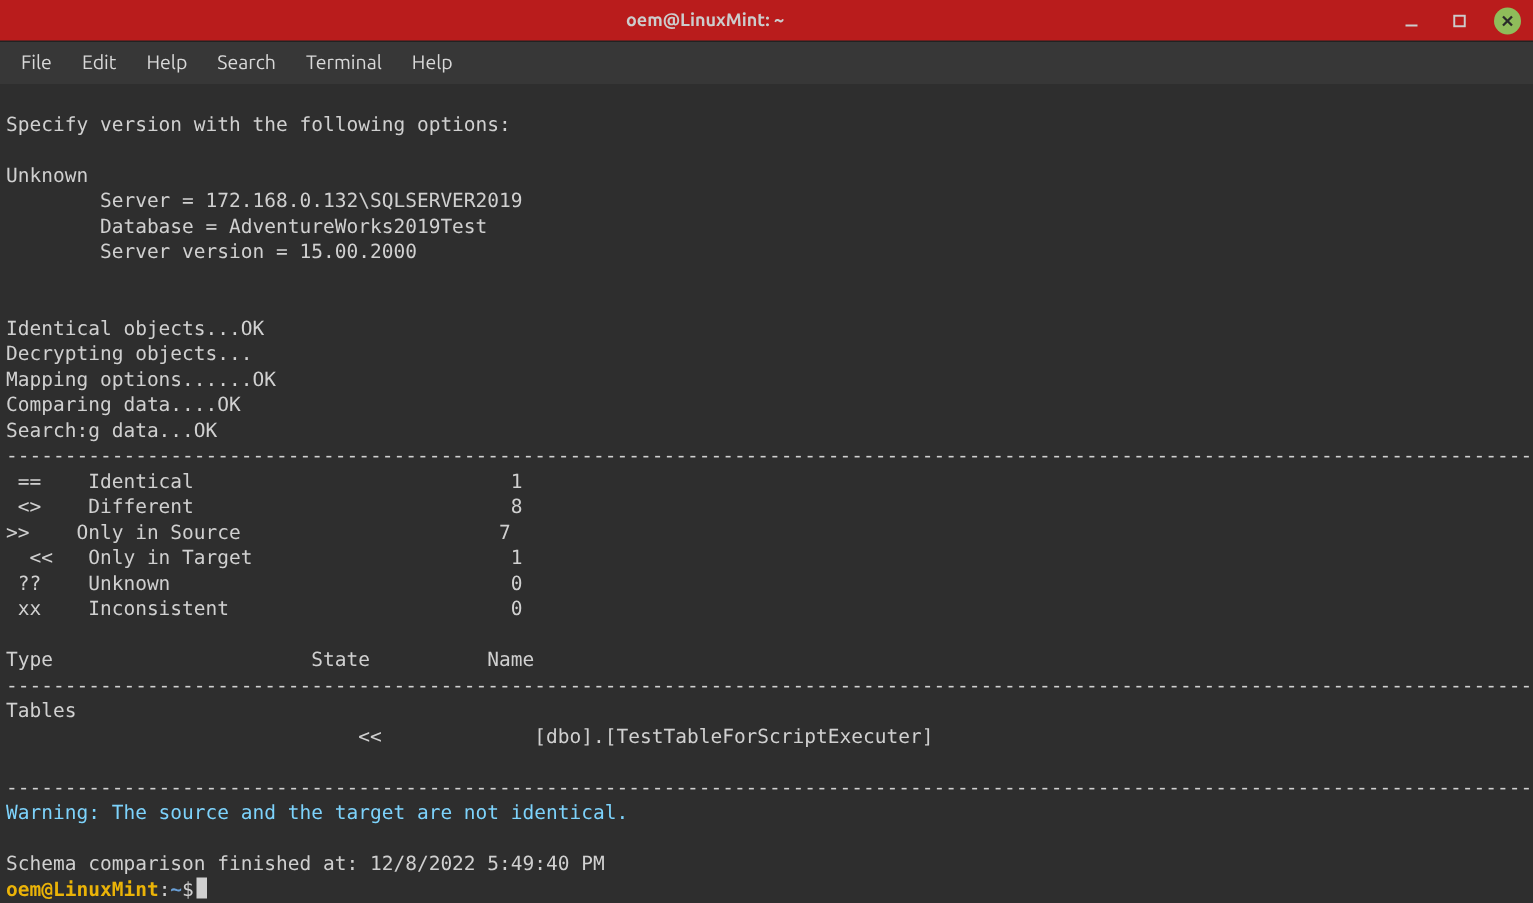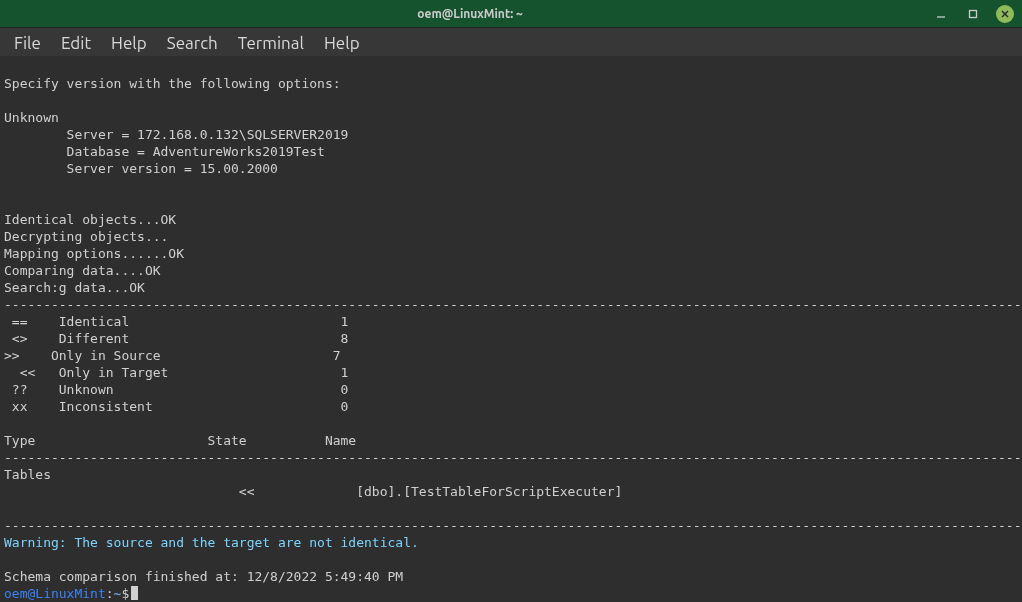--- a/index.html
+++ b/index.html
@@ -13,21 +13,21 @@
       background: #2e2e2e;
       color: #d0d0d0;
       width: 1022px;
       height: 602px;
       overflow: hidden;
       display: flex;
       flex-direction: column;
     }
     .titlebar {
       height: 28px;
-      background: #14532d;
+      background: #b91c1c;
       display: flex;
       align-items: center;
       padding: 12px 8px;
       border-bottom: 1px solid #222;
     }
     .titlebar-title {
       flex: 1;
       text-align: center;
       font-family: "Ubuntu", "DejaVu Sans", sans-serif;
       font-size: 12px;
@@ -69,21 +69,21 @@
       stroke-width: 1.5;
       fill: none;
     }
     .menubar {
       height: 28px;
       background: #373737;
       display: flex;
       align-items: center;
       padding: 0 4px;
       font-family: "Ubuntu", "DejaVu Sans", sans-serif;
-      font-size: 17px;
+      font-size: 13px;
       color: #d8d8d8;
       gap: 0;
     }
     .menu-item {
       padding: 4px 10px;
       cursor: pointer;
     }
     .terminal-body {
       flex: 1;
       background: #2e2e2e;
@@ -91,22 +91,22 @@
       white-space: pre;
       line-height: 17px;
       font-size: 13px;
       color: #d0d0d0;
       overflow: hidden;
     }
     .warn {
       color: #7dd3fc;
     }
     .prompt-user {
-      color: #3b82f6;
-      font-weight: normal;
+      color: #eab308;
+      font-weight: bold;
     }
     .prompt-path {
       color: #6aa0d8;
       font-weight: bold;
     }
     .prompt-sep {
       color: #d0d0d0;
     }
     .cursor {
       display: inline-block;

